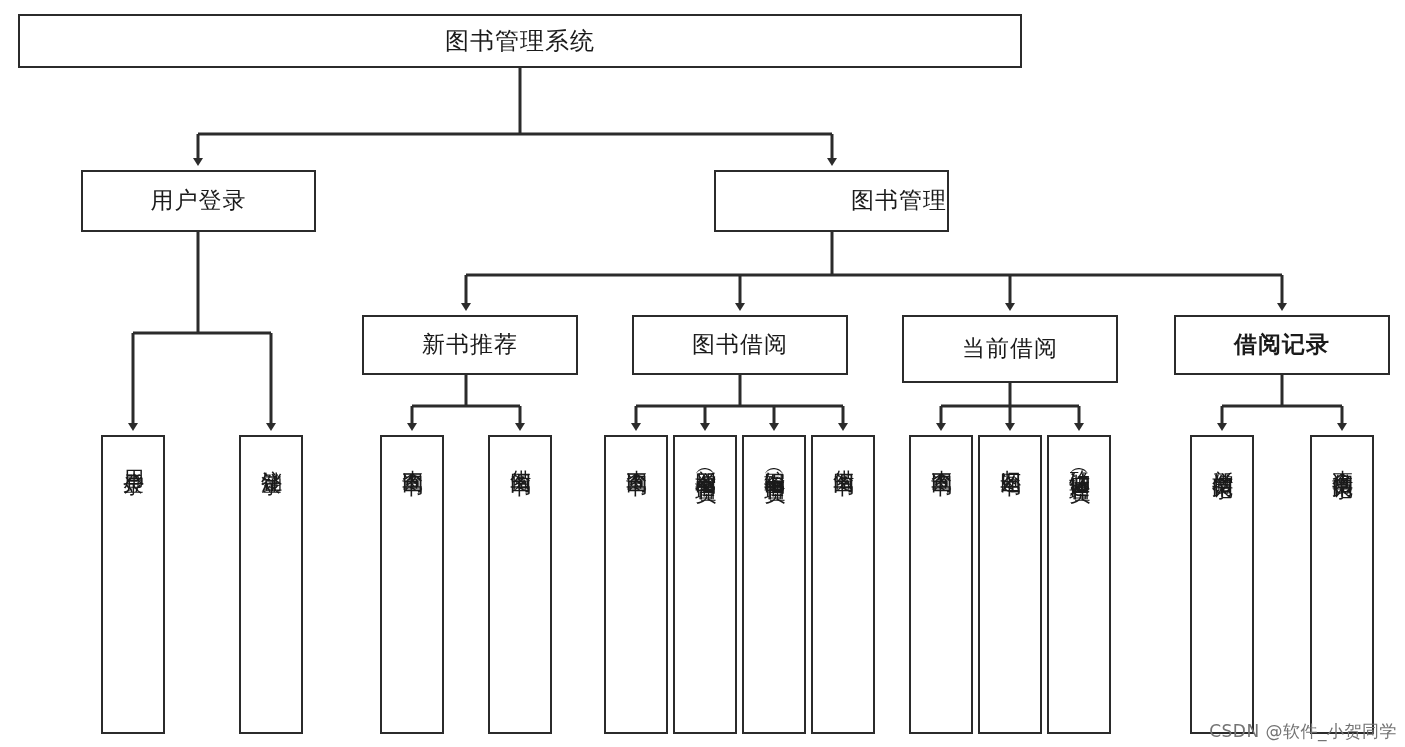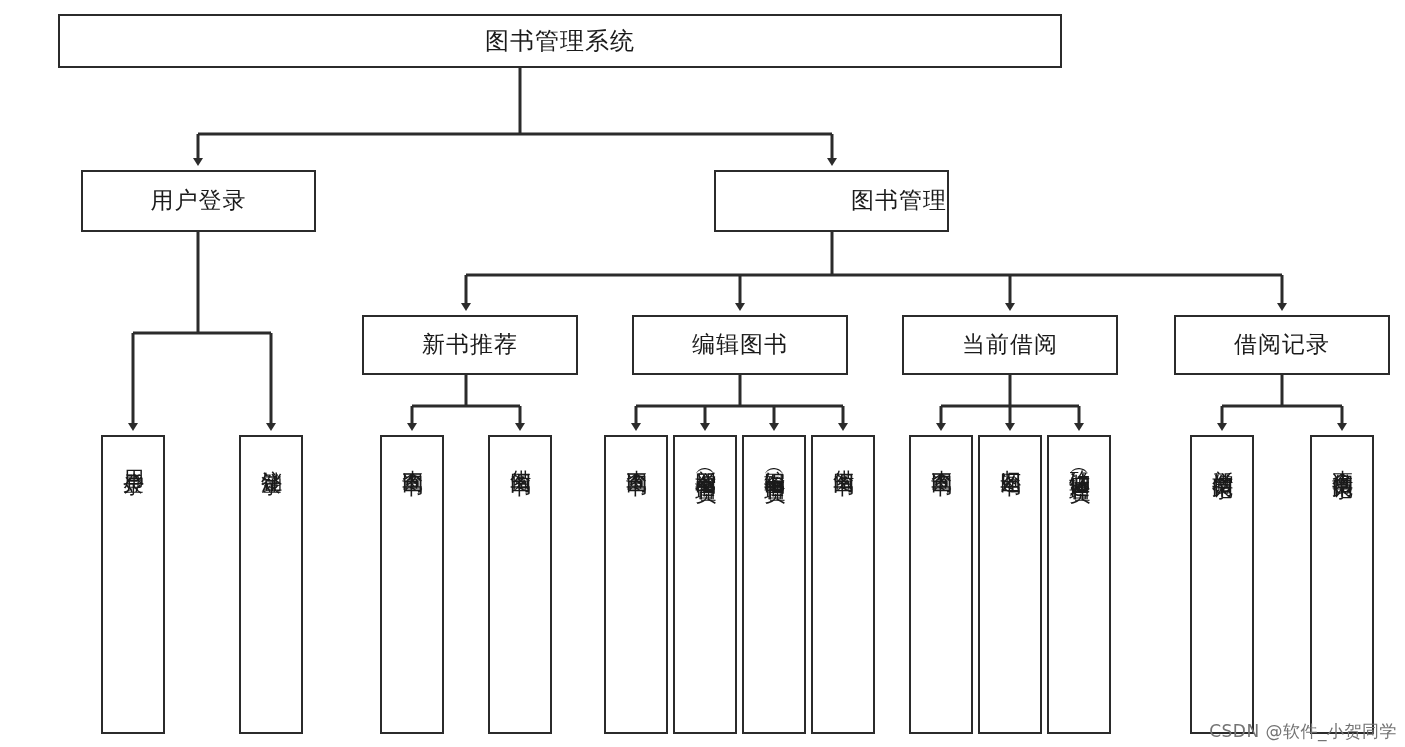--- a/index.html
+++ b/index.html
@@ -116,41 +116,41 @@
       <path d="M1010,406 L1010,427" marker-end="url(#arrow)"></path>
       <path d="M1079,406 L1079,427" marker-end="url(#arrow)"></path>
 
       <path d="M1282,375 L1282,406"></path>
       <path d="M1222,406 L1342,406"></path>
       <path d="M1222,406 L1222,427" marker-end="url(#arrow)"></path>
       <path d="M1342,406 L1342,427" marker-end="url(#arrow)"></path>
     </g>
   </svg>
 
-  <div class="node root horiz" style="left:18px; top:14px; width:1004px; height:54px;margin-left:40px;">
+  <div class="node root horiz" style="left:18px; top:14px; width:1004px; height:54px;">
     <span class="htext">图书管理系统</span>
   </div>
 
   <div class="node horiz" style="left:81px; top:170px; width:235px; height:62px;">
     <span class="htext">用户登录</span>
   </div>
   <div class="node horiz" style="left:714px; top:170px; width:235px; height:62px;justify-content:flex-end;">
     <span class="htext">图书管理</span>
   </div>
 
   <div class="node horiz" style="left:362px; top:315px; width:216px; height:60px;">
     <span class="htext">新书推荐</span>
   </div>
   <div class="node horiz" style="left:632px; top:315px; width:216px; height:60px;">
-    <span class="htext">编辑图书</span>
+    <span class="htext">图书借阅</span>
   </div>
-  <div class="node horiz" style="left:902px; top:315px; width:216px; height:60px;">
+  <div class="node horiz" style="left:902px; top:315px; width:216px; height:68px;">
     <span class="htext">当前借阅</span>
   </div>
-  <div class="node horiz" style="left:1174px; top:315px; width:216px; height:60px;">
+  <div class="node horiz" style="left:1174px; top:315px; width:216px; height:60px;font-weight:bold;">
     <span class="htext">借阅记录</span>
   </div>
 
   <div class="node leaf" style="left:101px; top:435px; width:64px; height:299px;">
     <span class="vtext">用户登录</span>
   </div>
   <div class="node leaf" style="left:239px; top:435px; width:64px; height:299px;">
     <span class="vtext">注销登录</span>
   </div>
 

